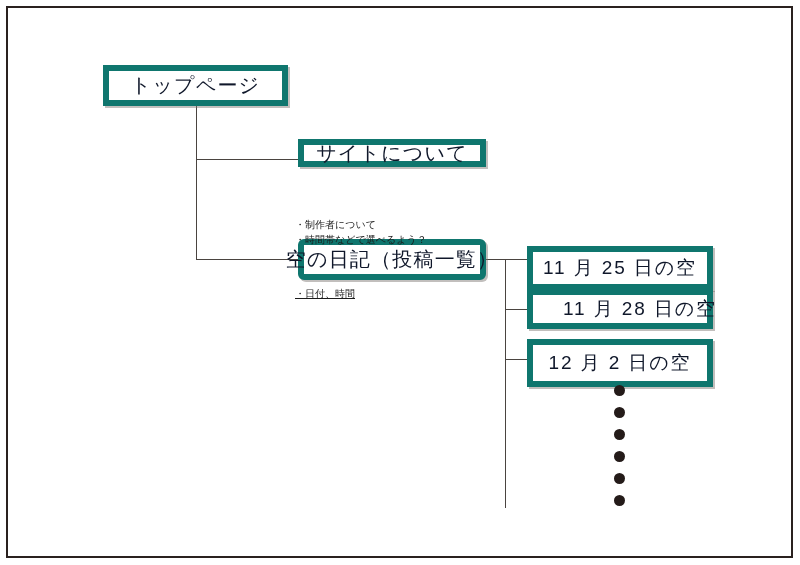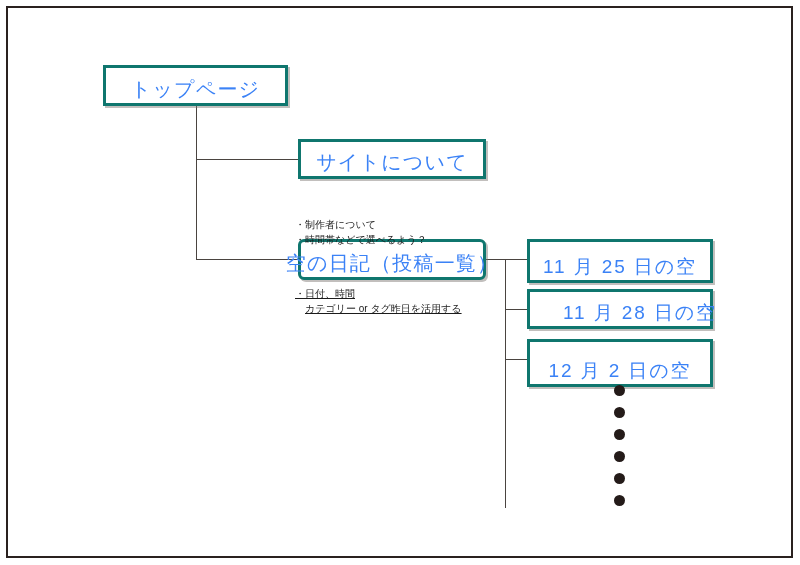--- a/index.html
+++ b/index.html
@@ -31,37 +31,37 @@
     height: 552px;
     border: 2px solid #2a211f;
     box-sizing: border-box;
     background: #ffffff;
   }
 
   
   .node-box {
     position: absolute;
     box-sizing: border-box;
-    border: 3px solid #0f766e;
+    border: 6px solid #0f766e;
     background: #ffffff;
     display: flex;
-    align-items: flex-end;
+    align-items: center;
     justify-content: center;
-    color: #3b82f6;
+    color: #0f172a;
     box-shadow: 2px 2px 0 rgba(120,112,108,0.45);
   }
   .node-box .node-label {
     white-space: nowrap;
     letter-spacing: 0.06em;
   }
 
   #box-top        { left: 95px;  top: 57px;  width: 185px; height: 41px; }
-  #box-about      { left: 290px; top: 131px; width: 188px; height: 40px; }
+  #box-about      { left: 290px; top: 131px; width: 188px; height: 28px; }
   #box-diary      { left: 290px; top: 231px; width: 188px; height: 41px; border-radius: 6px; }
-  #box-date-1     { left: 519px; top: 231px; width: 186px; height: 44px; }
+  #box-date-1     { left: 519px; top: 238px; width: 186px; height: 44px; }
   #box-date-2     { left: 519px; top: 281px; width: 186px; height: 40px; padding-left: 40px; }
   #box-date-3     { left: 519px; top: 331px; width: 186px; height: 48px; }
 
   #box-top .node-label,
   #box-about .node-label,
   #box-diary .node-label { font-size: 20px; }
 
   #box-date-1 .node-label,
   #box-date-2 .node-label,
   #box-date-3 .node-label { font-size: 19px; letter-spacing: 0.10em; }
@@ -158,21 +158,20 @@
       <span class="node-label">12 月 2 日の空</span>
     </div>
 
     <div class="note-list" id="notes-about">
       <span class="note-line">・制作者について</span>
       <span class="note-line">・時間帯などで選べるよう？</span>
     </div>
 
     <div class="note-list" id="notes-diary">
       <span class="note-line">・日付、時間</span>
-      <span class="note-line indent">カテゴリー or タグ昨日を活用する</span>
     </div>
 
     <div id="dots-column">
         <span class="dot"></span>
         <span class="dot"></span>
         <span class="dot"></span>
         <span class="dot"></span>
         <span class="dot"></span>
         <span class="dot"></span>
       </div>

